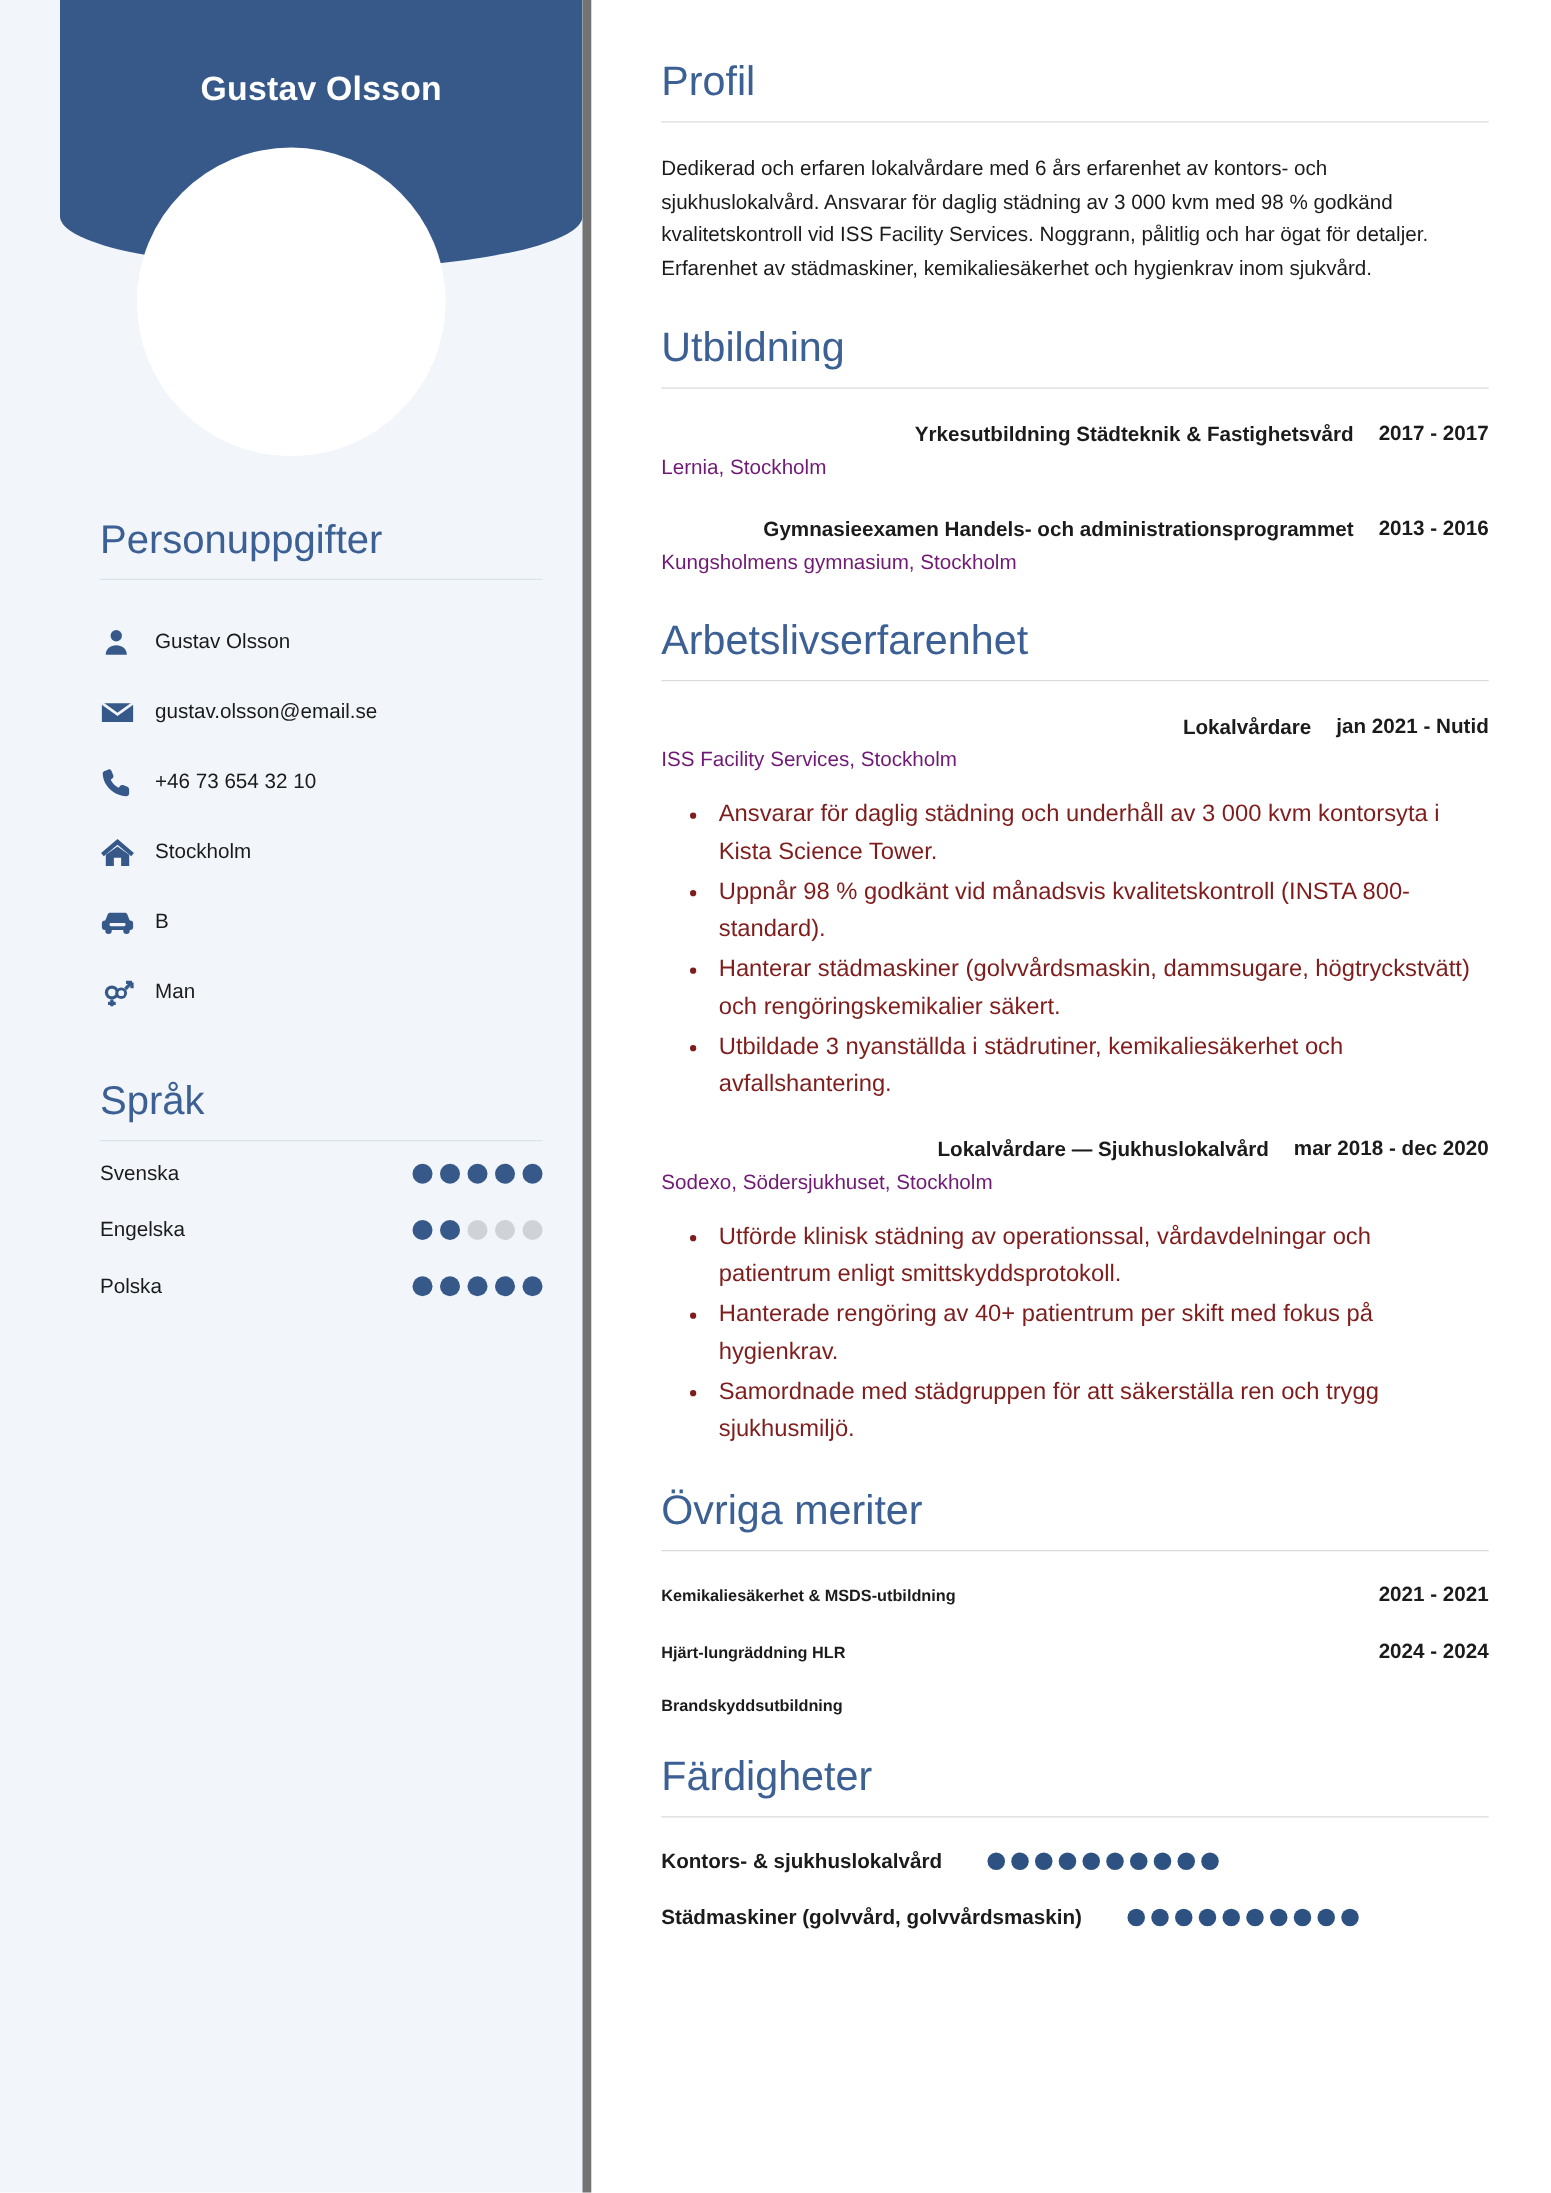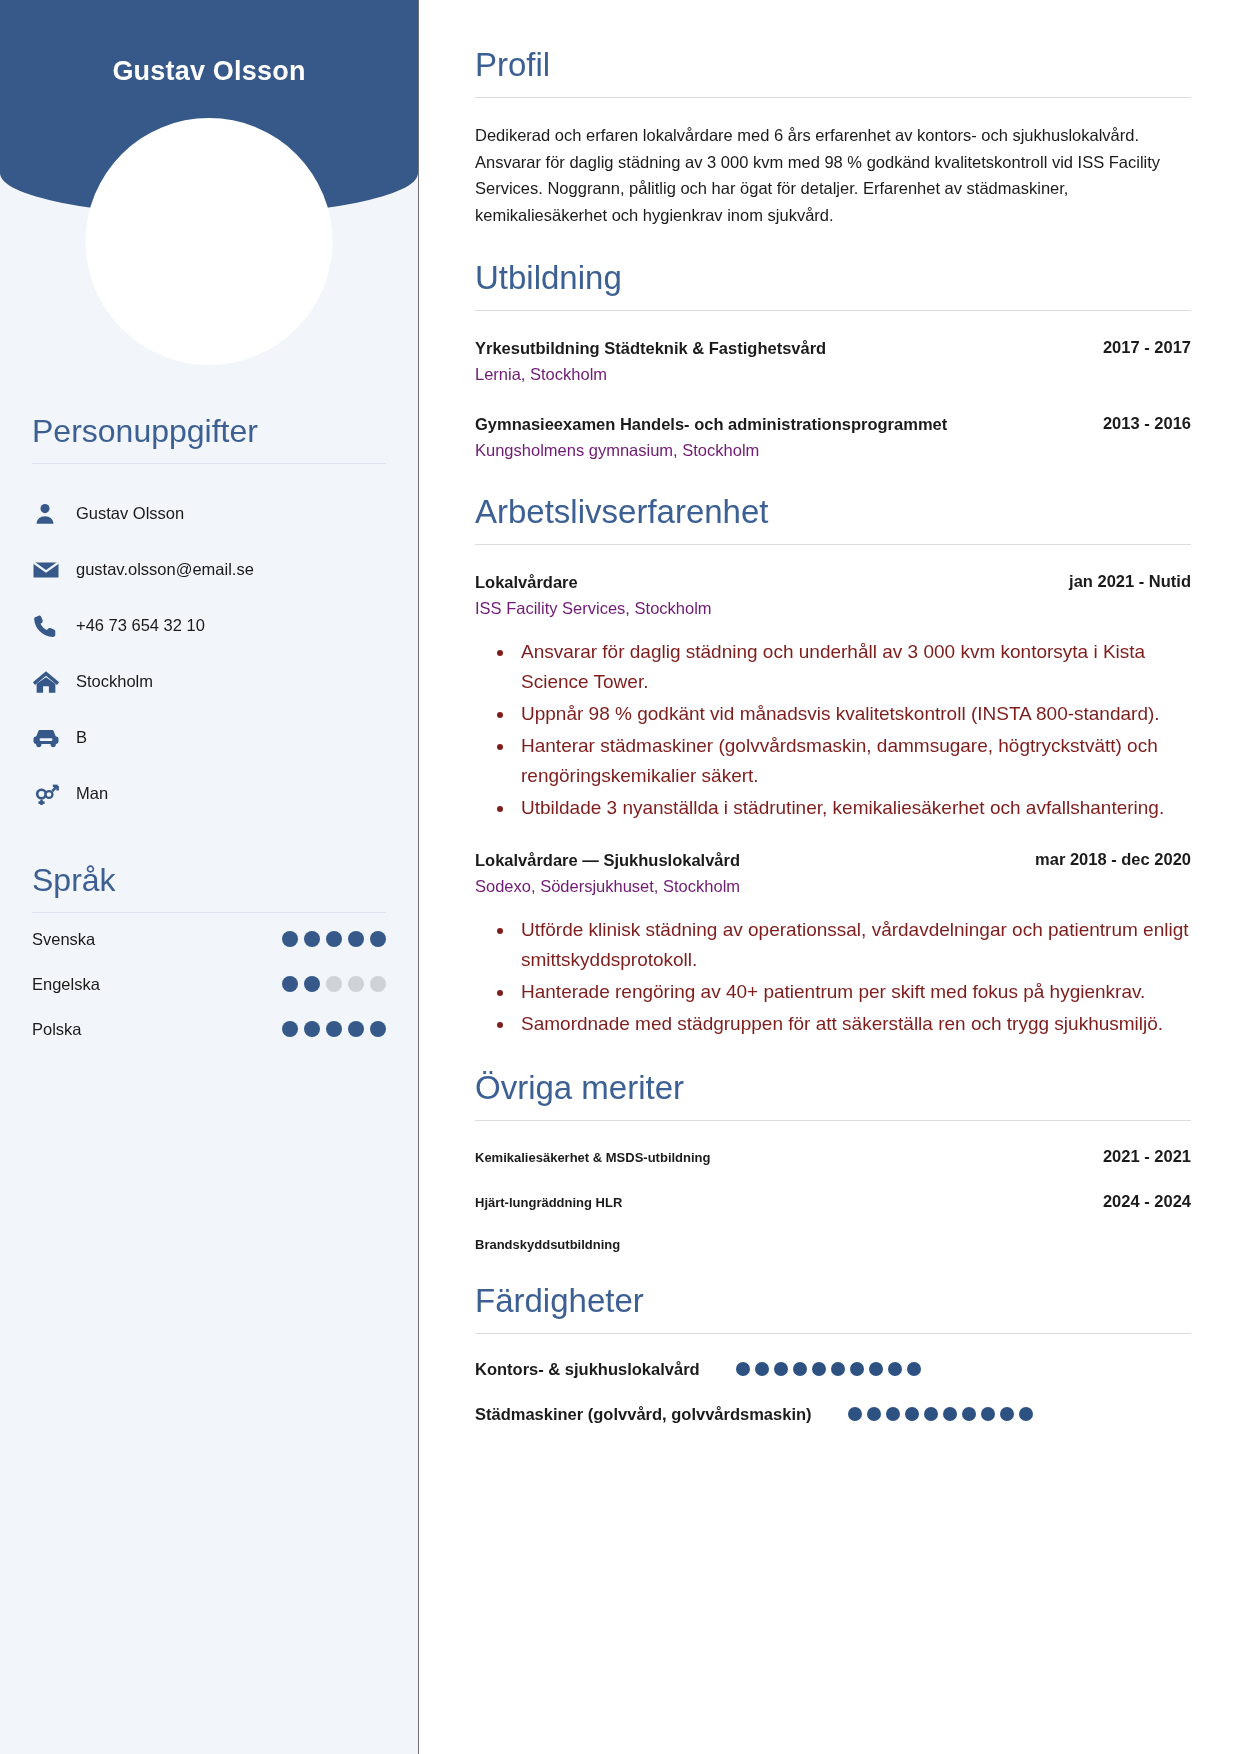--- a/index.html
+++ b/index.html
@@ -20,22 +20,23 @@
     display: flex;
     background: #ffffff;
   }
 
   
   .sidebar {
     position: relative;
     width: 418px;
     flex: 0 0 418px;
     background: #f2f5fa;
-    border-right: 1px solid #737373;
+    border-right: 7px solid #737373;
     overflow: hidden;
+    padding-left: 48px;
   }
   .sidebar-header {
     position: relative;
     height: 215px;
     background: #37598a;
     border-bottom-left-radius: 50% 42px;
     border-bottom-right-radius: 50% 42px;
     width: 100%;
   }
   .sidebar-name {
@@ -153,21 +154,21 @@
   .profile-text {
     font-size: 16.5px;
     line-height: 1.62;
     color: #1b1b1b;
     margin: 24px 0 0 0;
   }
 
   .entry { margin-top: 26px; }
   .entry-head {
     display: flex;
-    justify-content: space-between;
+    justify-content: flex-end;
     align-items: flex-start;
     gap: 20px;
   }
   .entry-title {
     font-size: 16.5px;
     font-weight: bold;
     color: #1b1b1b;
     line-height: 1.4;
     max-width: 540px;
   }

